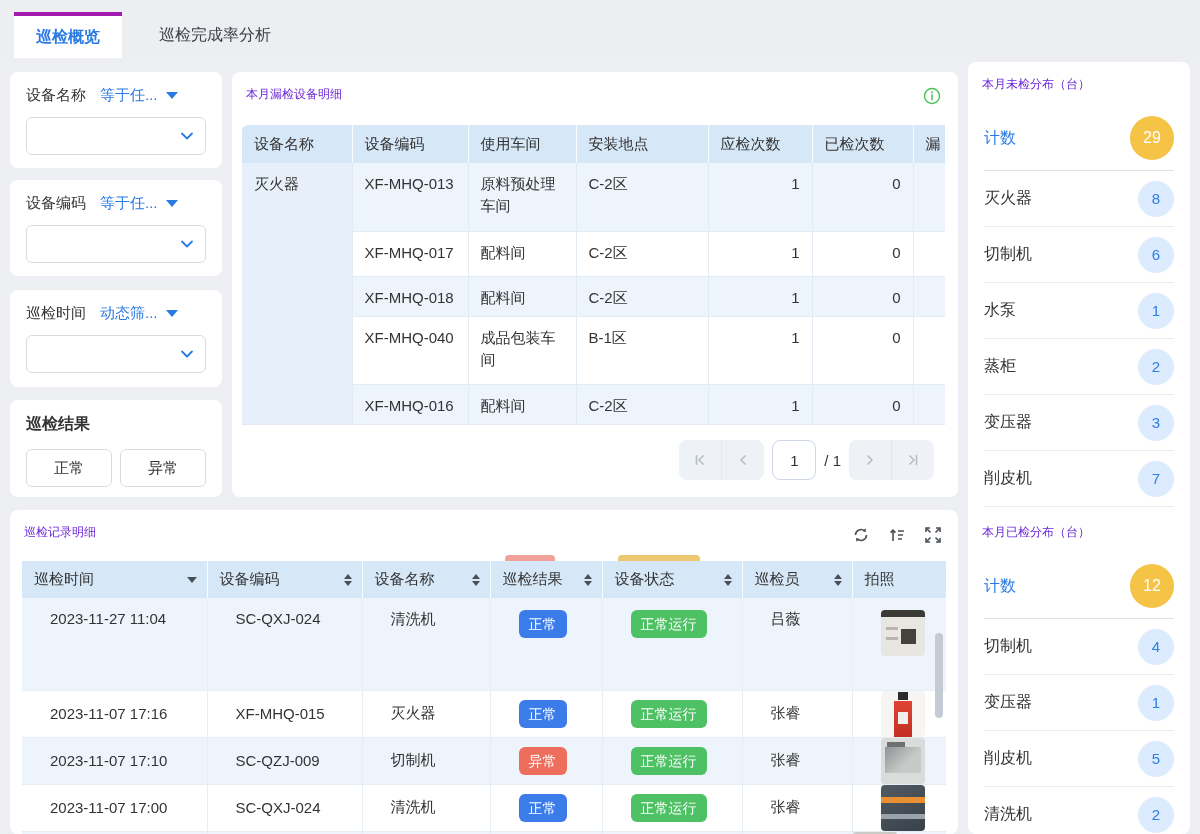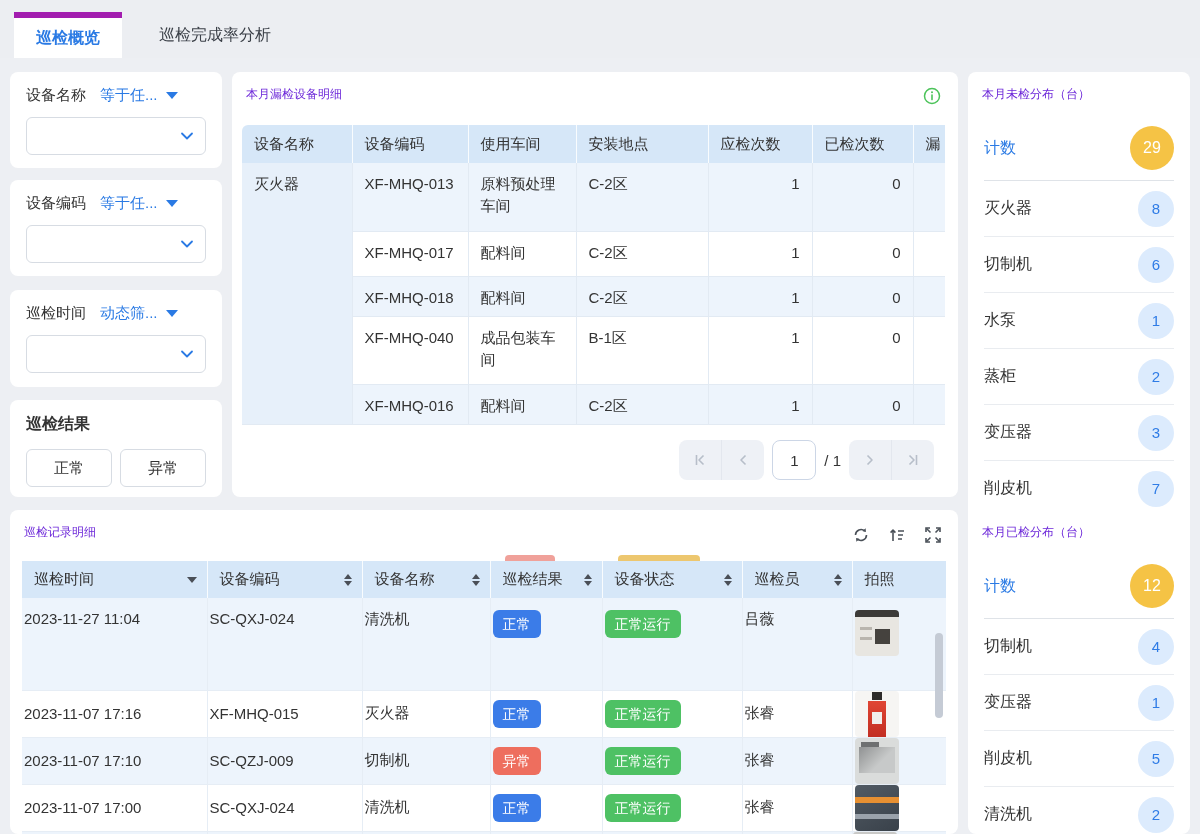--- a/index.html
+++ b/index.html
@@ -5,21 +5,21 @@
   html,body{margin:0;padding:0;}
   body{
     width:1200px;height:834px;position:relative;overflow:hidden;
     background:#edeff3;color:#333;
     font-family:"Liberation Sans","DejaVu Sans",sans-serif;font-size:15px;
   }
   
   .tabbar{position:absolute;left:0;top:0;width:1200px;height:58px;background:#eceef2;}
   .tab{position:absolute;top:12px;height:46px;display:flex;align-items:center;justify-content:center;
        font-size:16px;color:#3a3f47;cursor:pointer;}
-  .tab.active{left:14px;width:108px;background:#fff;border-top:6px solid #a21caf;color:#2a7ae4;font-weight:bold;box-sizing:border-box;}
+  .tab.active{left:14px;width:108px;background:#fff;border-top:4px solid #a21caf;color:#2a7ae4;font-weight:bold;box-sizing:border-box;}
   .tab.t2{left:140px;width:150px;}
   .tab.t3{left:300px;width:130px;}
   
   .card{position:absolute;background:#fff;border-radius:8px;box-sizing:border-box;}
   
   .f1{left:10px;top:72px;width:212px;height:96px;}
   .f2{left:10px;top:180px;width:212px;height:96px;}
   .f3{left:10px;top:290px;width:212px;height:97px;}
   .f4{left:10px;top:400px;width:212px;height:97px;}
   .fcard{padding:14px 16px;}
@@ -29,21 +29,21 @@
          border-top:7px solid #2a7ae4;margin-left:8px;}
   .fselect{margin-top:12px;height:38px;border:1px solid #d7dce3;border-radius:6px;background:#fff;
            display:flex;align-items:center;justify-content:flex-end;padding:0 10px;box-sizing:border-box;}
   .rlabel{font-size:16px;font-weight:bold;}
   .rbtns{display:flex;gap:8px;margin-top:14px;}
   .rbtn{width:86px;height:36px;border:1px solid #d7dce3;border-radius:6px;background:#fff;
         display:flex;align-items:center;justify-content:center;font-size:15px;color:#333;cursor:pointer;}
   
   .panel-title{position:absolute;left:14px;top:14px;font-size:12px;color:#6d28d9;}
   .p-missed{left:232px;top:72px;width:726px;height:425px;}
-  .p-unchecked{left:968px;top:72px;width:222px;height:460px;overflow:hidden;}
+  .p-unchecked{left:968px;top:62px;width:222px;height:460px;overflow:hidden;}
   .p-records{left:10px;top:510px;width:948px;height:324px;overflow:hidden;}
   .p-checked{left:968px;top:510px;width:222px;height:324px;overflow:hidden;}
   .info-ic{position:absolute;right:16px;top:14px;}
   
   .mwrap{position:absolute;left:10px;top:53px;width:703px;height:307px;overflow:hidden;}
   table{border-collapse:collapse;table-layout:fixed;}
   .mtable{width:791px;}
   .mtable th{background:#d6e7f8;height:38px;font-weight:normal;font-size:15px;text-align:left;
              padding:0 12px;border-right:1px solid rgba(255,255,255,.85);box-sizing:border-box;}
   .mtable th:first-child{border-radius:6px 0 0 0;}
@@ -76,21 +76,21 @@
   
   .rec-icons{position:absolute;right:16px;top:16px;display:flex;gap:18px;align-items:center;}
   .sliver{position:absolute;height:6px;border-radius:4px 4px 0 0;}
   .sliver.red{left:495px;top:45px;width:50px;background:#f0a19a;}
   .sliver.yel{left:608px;top:45px;width:82px;background:#edc76f;}
   .rwrap{position:absolute;left:12px;top:51px;width:924px;height:273px;overflow:hidden;}
   .rtable{width:924px;}
   .rtable th{background:#d6e7f8;height:37px;font-weight:normal;font-size:15px;
              border-right:1px solid rgba(255,255,255,.85);padding:0;box-sizing:border-box;}
   .thx{display:flex;align-items:center;justify-content:space-between;padding:0 10px 0 12px;}
-  .rtable td{font-size:15px;padding:0 2px;vertical-align:middle;
+  .rtable td{font-size:15px;padding:0 28px;vertical-align:middle;
              border-right:1px solid #e6edf5;border-bottom:1px solid #e6edf5;box-sizing:border-box;}
   .rtable tr.odd td{background:#edf4fc;}
   .rtable tr.even td{background:#fff;}
   .rtall{height:92px;}
   .rtall td{vertical-align:top;padding-top:12px;}
   .rnorm{height:46px;}
   .rpart{height:6px;}
   .rpart td{padding:0;}
   .pill{display:inline-block;padding:4px 10px;border-radius:6px;color:#fff;font-size:14px;line-height:20px;}
   .pill.blue{background:#3b7ce8;}

